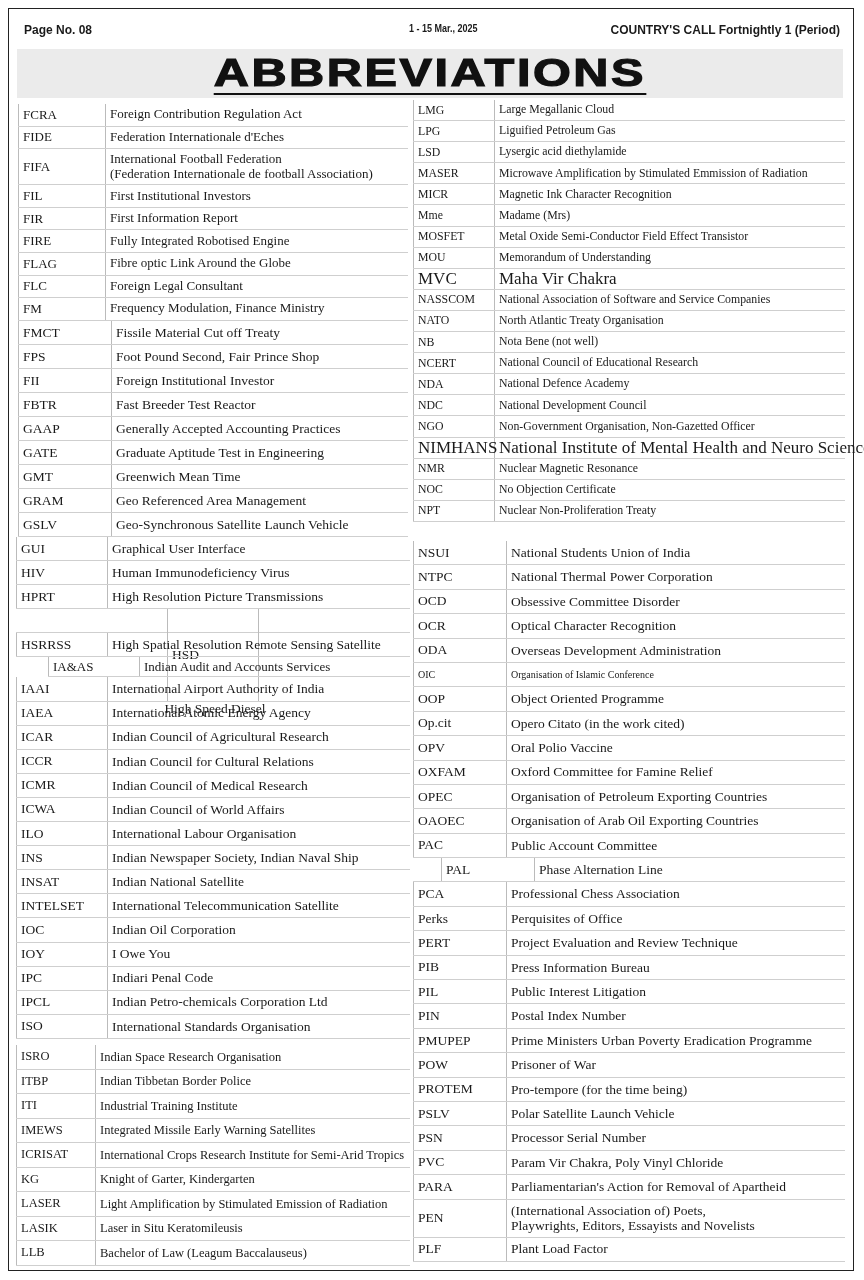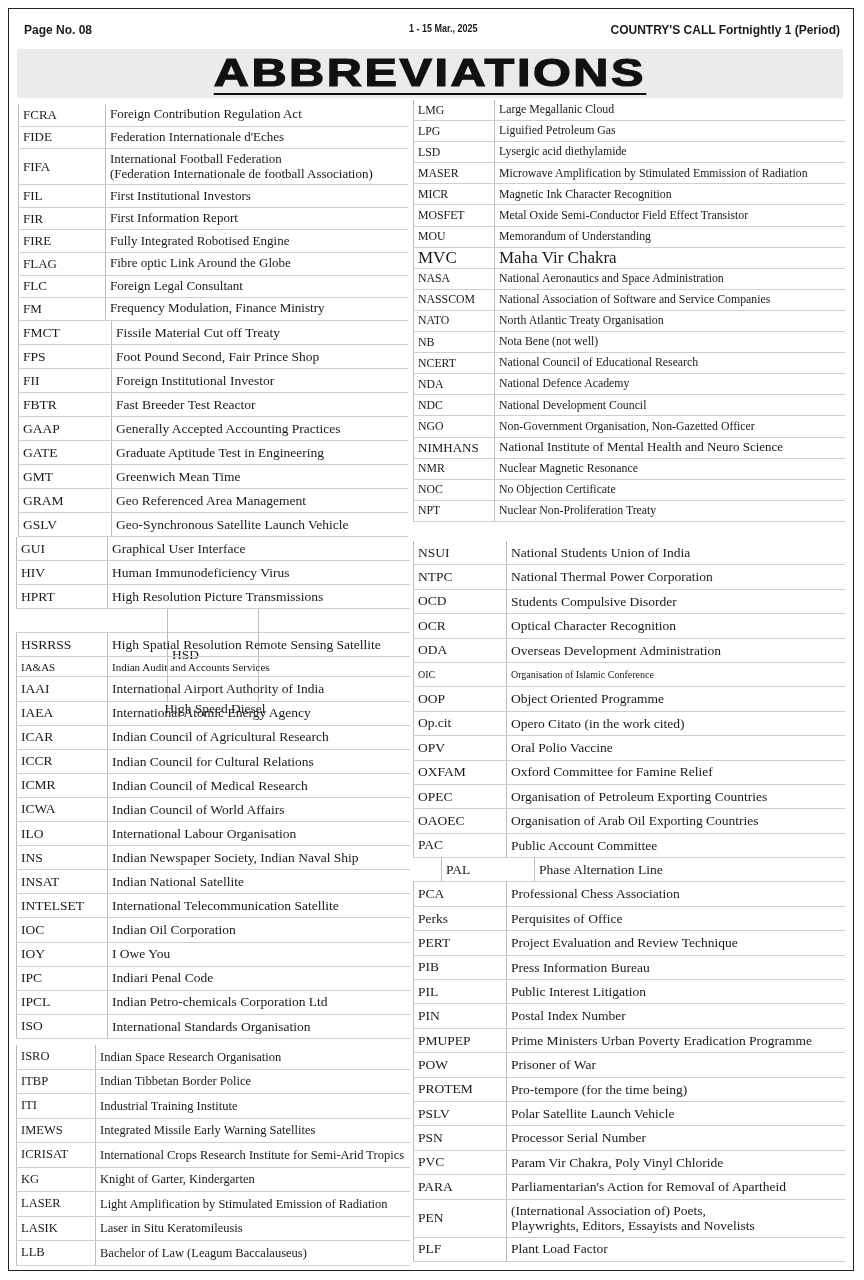--- a/index.html
+++ b/index.html
@@ -175,21 +175,21 @@
       <div class="full">
         <div>High Speed Diesel</div>
       </div>
     </div>
     <div class="row" style="height: 24.1px; font-size: 13.5px;">
       <div class="abbr" style="width: 92px; flex: 0 0 92px;">HSRRSS</div>
       <div class="full">
         <div>High Spatial Resolution Remote Sensing Satellite</div>
       </div>
     </div>
-    <div class="row" style="height: 20px; font-size: 11px;">
+    <div class="row" style="height: 20px; font-size: 13px; margin-left: 32px;">
       <div class="abbr" style="width: 92px; flex: 0 0 92px;">IA&amp;AS</div>
       <div class="full">
         <div>Indian Audit and Accounts Services</div>
       </div>
     </div>
     <div class="row" style="height: 24.1px; font-size: 13.5px;">
       <div class="abbr" style="width: 92px; flex: 0 0 92px;">IAAI</div>
       <div class="full">
         <div>International Airport Authority of India</div>
       </div>
@@ -361,44 +361,44 @@
         <div>Microwave Amplification by Stimulated Emmission of Radiation</div>
       </div>
     </div>
     <div class="row" style="height: 21.1px; font-size: 11.8px;">
       <div class="abbr" style="width: 82px; flex: 0 0 82px;">MICR</div>
       <div class="full">
         <div>Magnetic Ink Character Recognition</div>
       </div>
     </div>
     <div class="row" style="height: 21.1px; font-size: 11.8px;">
+      <div class="abbr" style="width: 82px; flex: 0 0 82px;">Mme</div>
+      <div class="full">
+        <div>Madame (Mrs)</div>
+      </div>
+    </div>
+    <div class="row" style="height: 21.1px; font-size: 11.8px;">
       <div class="abbr" style="width: 82px; flex: 0 0 82px;">MOSFET</div>
       <div class="full">
         <div>Metal Oxide Semi-Conductor Field Effect Transistor</div>
       </div>
     </div>
     <div class="row" style="height: 21.1px; font-size: 11.8px;">
       <div class="abbr" style="width: 82px; flex: 0 0 82px;">MOU</div>
       <div class="full">
         <div>Memorandum of Understanding</div>
       </div>
     </div>
     <div class="row" style="height: 21.1px; font-size: 17px;">
       <div class="abbr" style="width: 82px; flex: 0 0 82px;">MVC</div>
       <div class="full">
         <div>Maha Vir Chakra</div>
       </div>
     </div>
     <div class="row" style="height: 21.1px; font-size: 11.8px;">
-      <div class="abbr" style="width: 82px; flex: 0 0 82px;">NASA</div>
-      <div class="full">
-        <div>National Aeronautics and Space Administration</div>
-      </div>
-    </div>
-    <div class="row" style="height: 21.1px; font-size: 11.8px;">
       <div class="abbr" style="width: 82px; flex: 0 0 82px;">NASSCOM</div>
       <div class="full">
         <div>National Association of Software and Service Companies</div>
       </div>
     </div>
     <div class="row" style="height: 21.1px; font-size: 11.8px;">
       <div class="abbr" style="width: 82px; flex: 0 0 82px;">NATO</div>
       <div class="full">
         <div>North Atlantic Treaty Organisation</div>
       </div>
@@ -426,21 +426,21 @@
       <div class="full">
         <div>National Development Council</div>
       </div>
     </div>
     <div class="row" style="height: 21.1px; font-size: 11.8px;">
       <div class="abbr" style="width: 82px; flex: 0 0 82px;">NGO</div>
       <div class="full">
         <div>Non-Government Organisation, Non-Gazetted Officer</div>
       </div>
     </div>
-    <div class="row" style="height: 21.1px; font-size: 13px;">
+    <div class="row" style="height: 21.1px; font-size: 17px;">
       <div class="abbr" style="width: 82px; flex: 0 0 82px;">NIMHANS</div>
       <div class="full">
         <div>National Institute of Mental Health and Neuro Science</div>
       </div>
     </div>
     <div class="row" style="height: 21.1px; font-size: 11.8px;">
       <div class="abbr" style="width: 82px; flex: 0 0 82px;">NMR</div>
       <div class="full">
         <div>Nuclear Magnetic Resonance</div>
       </div>
@@ -467,21 +467,21 @@
     </div>
     <div class="row" style="height: 24.4px; font-size: 13.5px;">
       <div class="abbr" style="width: 94px; flex: 0 0 94px;">NTPC</div>
       <div class="full">
         <div>National Thermal Power Corporation</div>
       </div>
     </div>
     <div class="row" style="height: 24.4px; font-size: 13.5px;">
       <div class="abbr" style="width: 94px; flex: 0 0 94px;">OCD</div>
       <div class="full">
-        <div>Students Compulsive Disorder</div>
+        <div>Obsessive Committee Disorder</div>
       </div>
     </div>
     <div class="row" style="height: 24.4px; font-size: 13.5px;">
       <div class="abbr" style="width: 94px; flex: 0 0 94px;">OCR</div>
       <div class="full">
         <div>Optical Character Recognition</div>
       </div>
     </div>
     <div class="row" style="height: 24.4px; font-size: 13.5px;">
       <div class="abbr" style="width: 94px; flex: 0 0 94px;">ODA</div>

